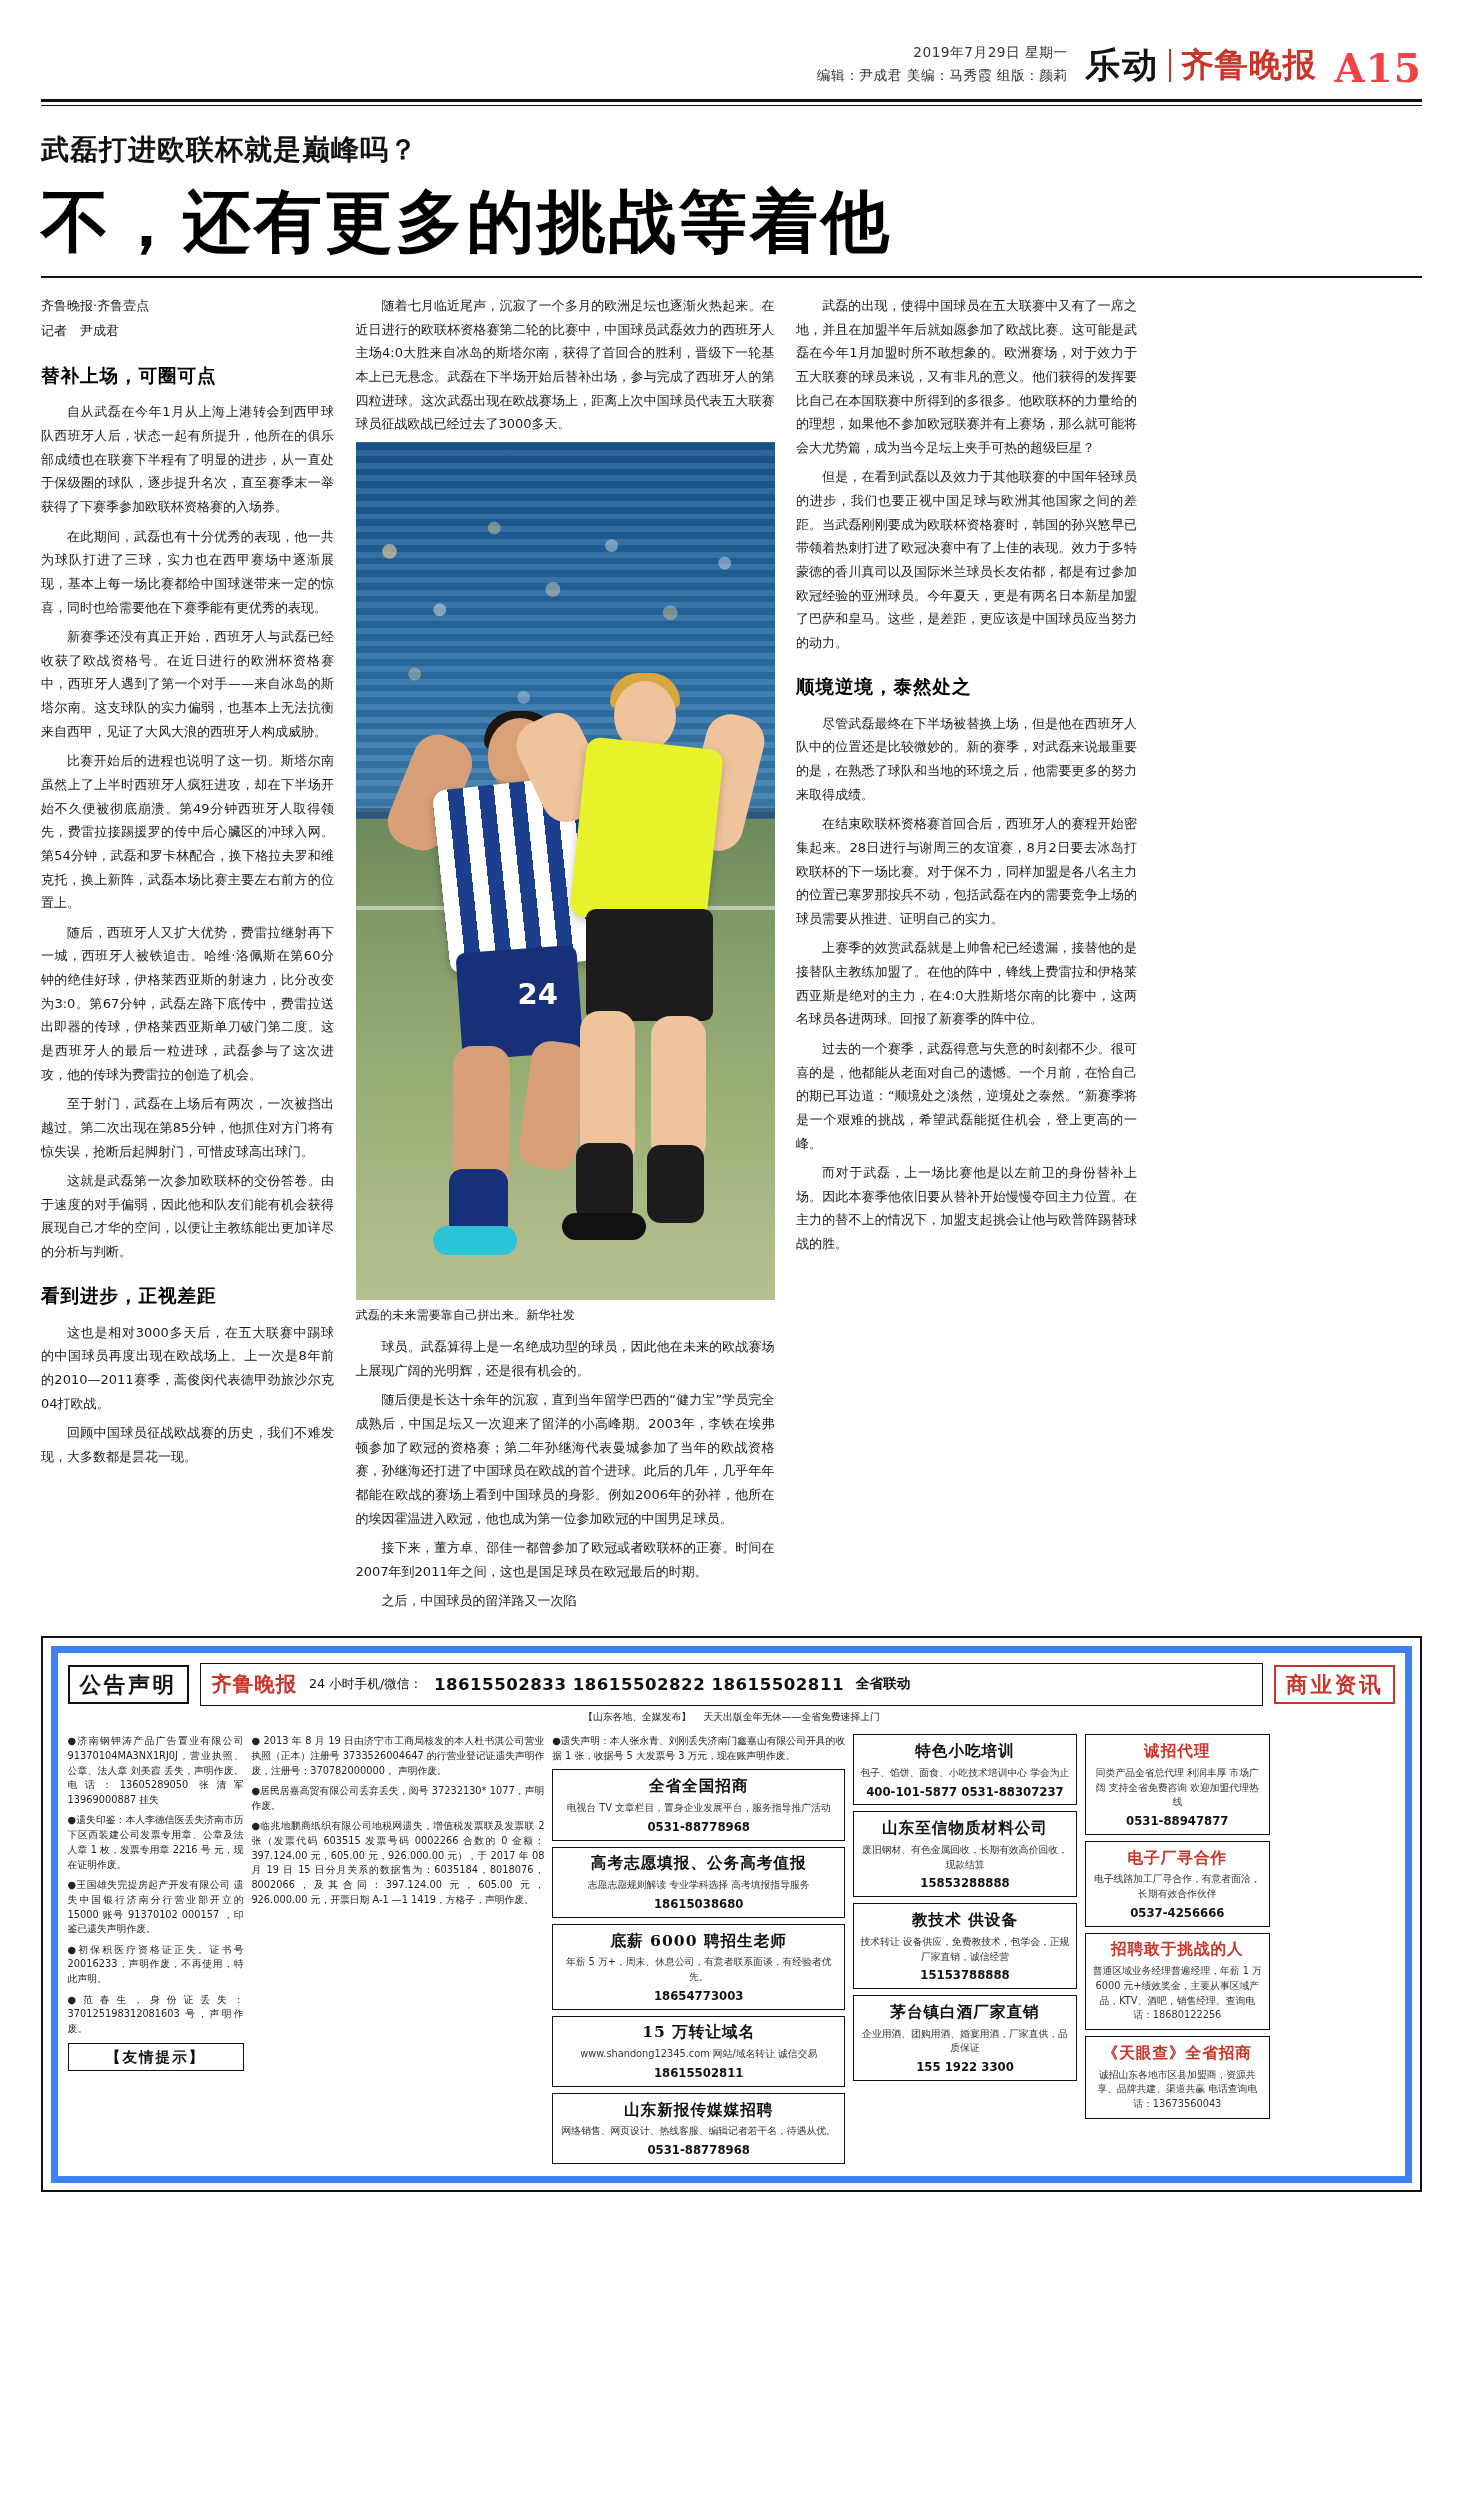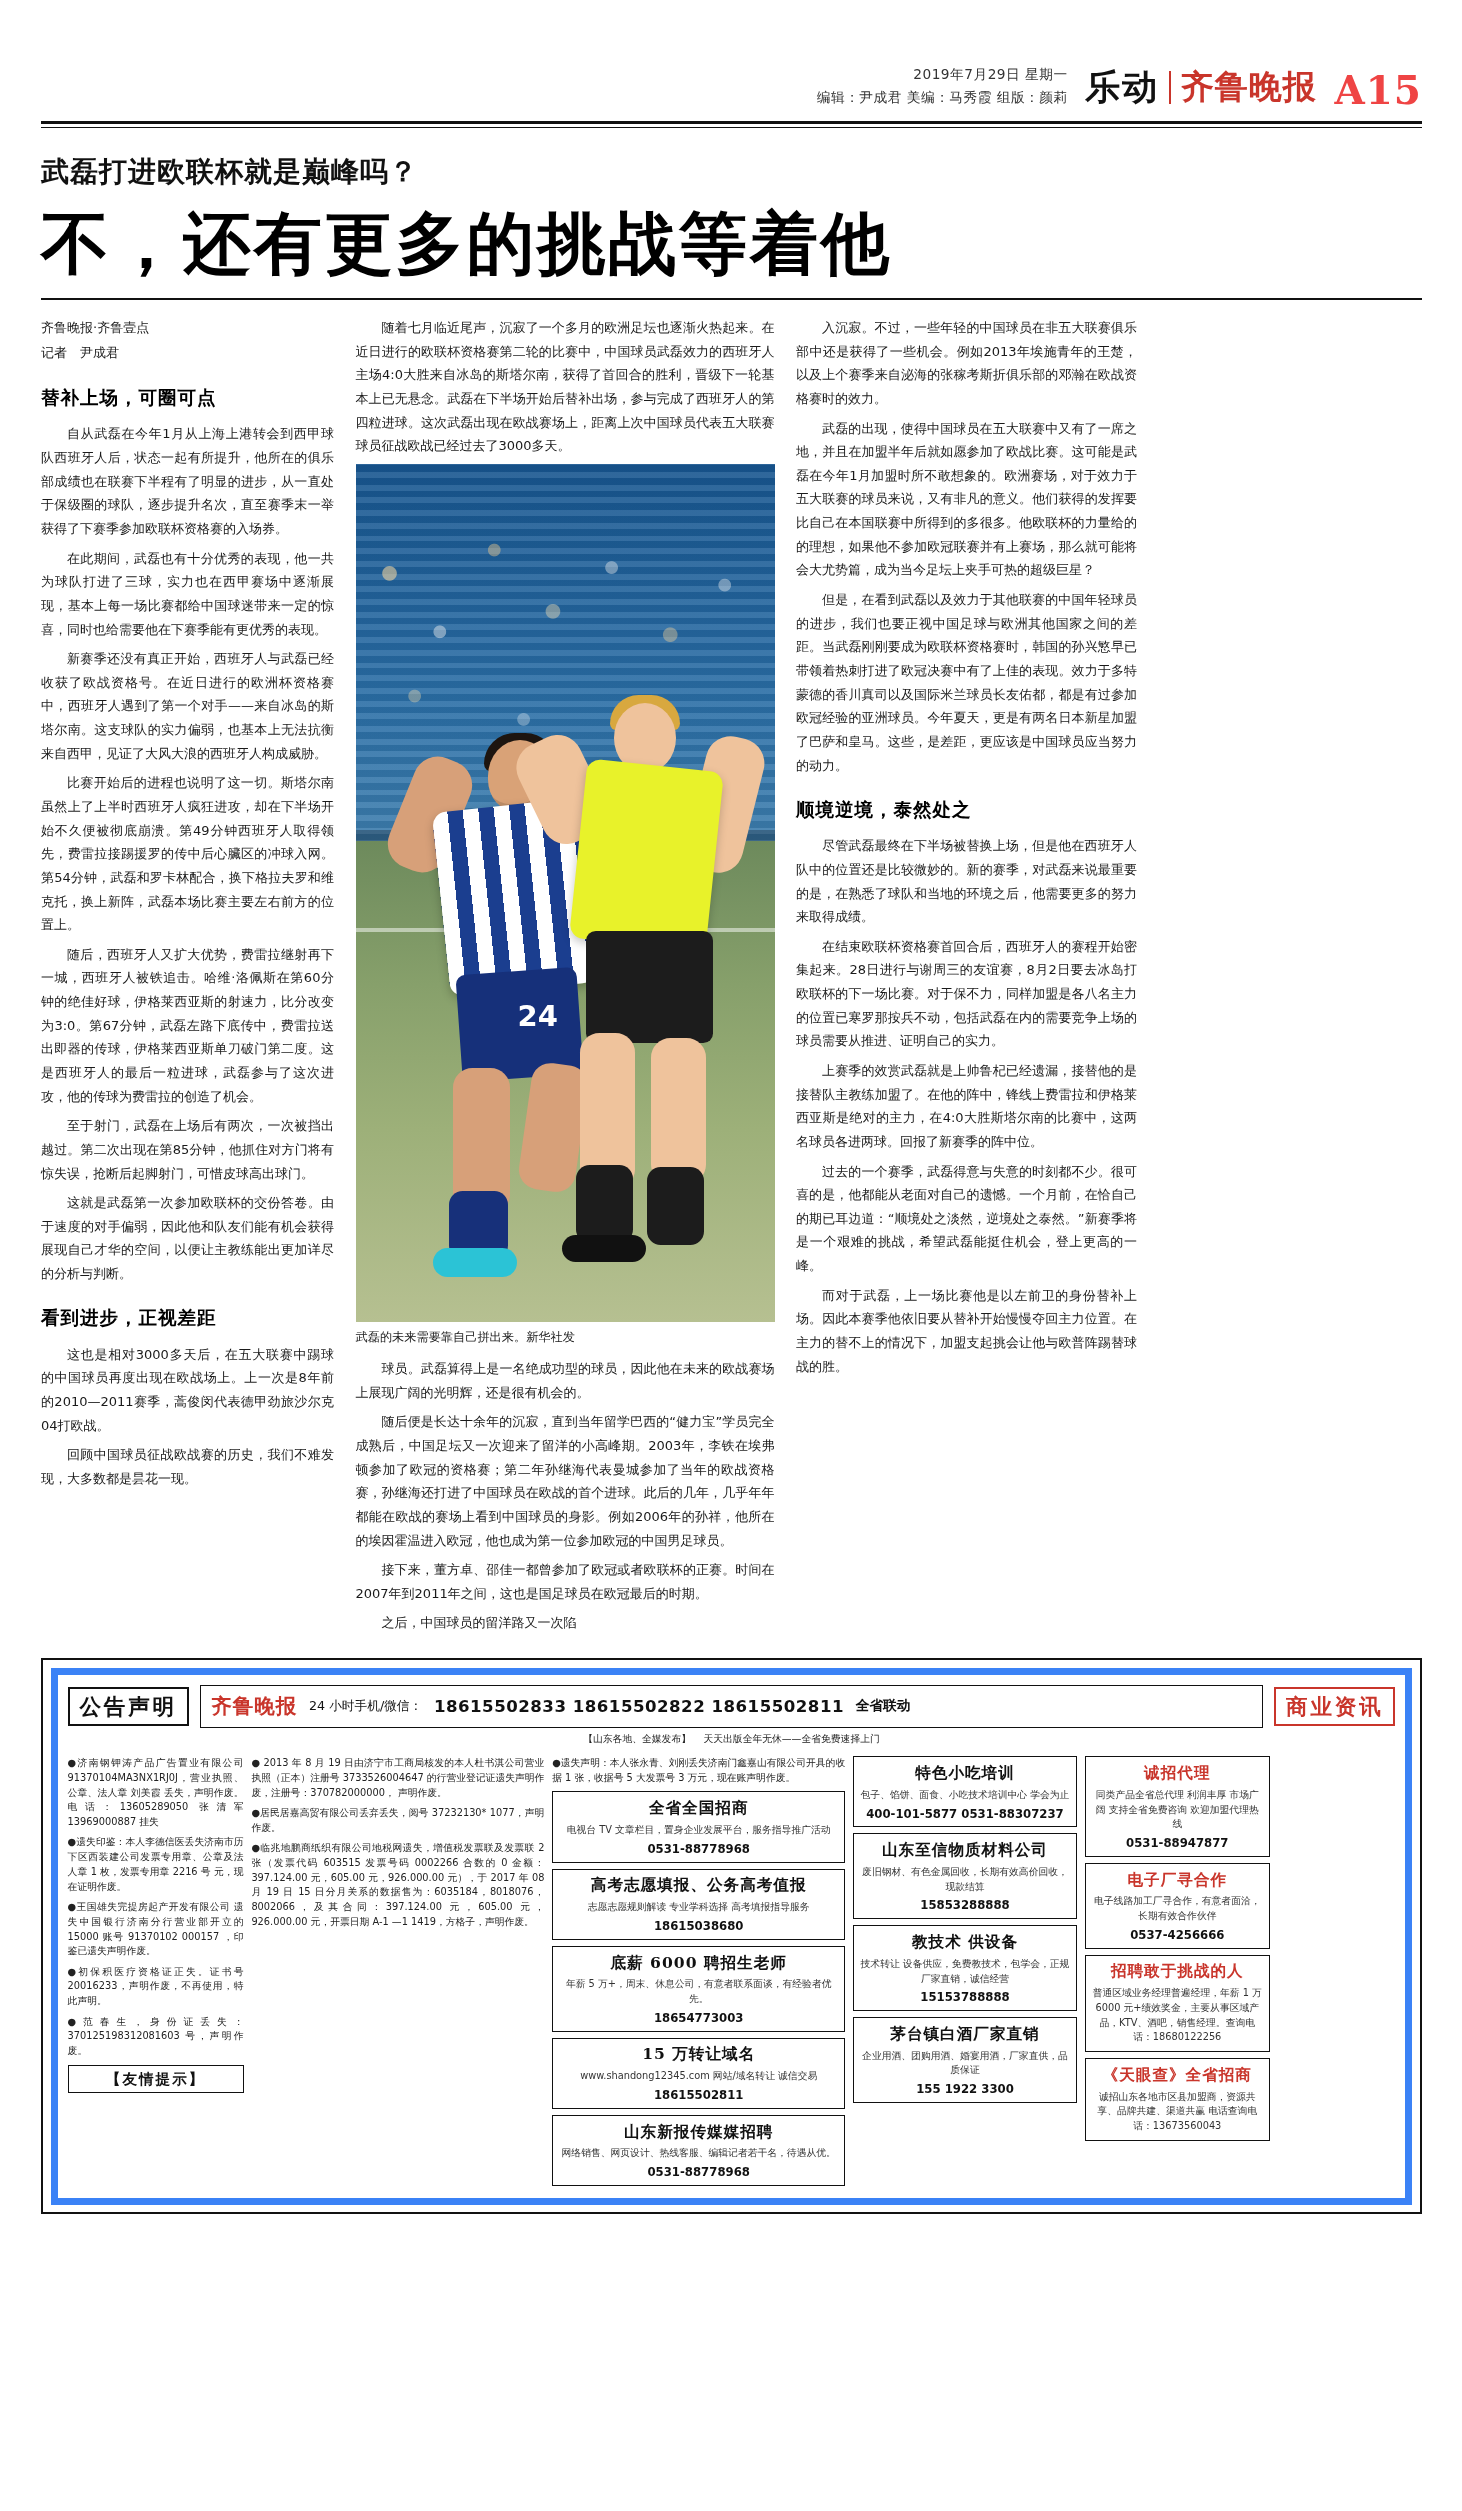--- a/index.html
+++ b/index.html
@@ -18,21 +18,20 @@
     background:#fff;
   }
   
   .masthead{
     display:flex;
     align-items:flex-end;
     justify-content:flex-end;
     gap:17.6px;
     padding-top:23.4px;
     height:68px;
-    margin-top:22px;
   }
   .mast-meta{
     text-align:right;
     font-size:13.7px;
     line-height:1.7;
     color:#333;
     letter-spacing:0.5px;
     padding-bottom:3.9px;
   }
   .mast-meta .row1{font-size:13.7px;color:#333;}
@@ -399,21 +398,20 @@
         <div class="caption">武磊的未来需要靠自己拼出来。新华社发</div>
       </div>
 
       <p>球员。武磊算得上是一名绝成功型的球员，因此他在未来的欧战赛场上展现广阔的光明辉，还是很有机会的。</p>
       <p>随后便是长达十余年的沉寂，直到当年留学巴西的“健力宝”学员完全成熟后，中国足坛又一次迎来了留洋的小高峰期。2003年，李铁在埃弗顿参加了欧冠的资格赛；第二年孙继海代表曼城参加了当年的欧战资格赛，孙继海还打进了中国球员在欧战的首个进球。此后的几年，几乎年年都能在欧战的赛场上看到中国球员的身影。例如2006年的孙祥，他所在的埃因霍温进入欧冠，他也成为第一位参加欧冠的中国男足球员。</p>
       <p>接下来，董方卓、邵佳一都曾参加了欧冠或者欧联杯的正赛。时间在2007年到2011年之间，这也是国足球员在欧冠最后的时期。</p>
       <p>之后，中国球员的留洋路又一次陷</p>
     </div>
 
     <div class="col col-right">
-      <p>入沉寂。不过，一些年轻的中国球员在非五大联赛俱乐部中还是获得了一些机会。例如2013年埃施青年的王楚，以及上个赛季来自泌海的张稼考斯折俱乐部的邓瀚在欧战资格赛时的效力。</p>
       <p>武磊的出现，使得中国球员在五大联赛中又有了一席之地，并且在加盟半年后就如愿参加了欧战比赛。这可能是武磊在今年1月加盟时所不敢想象的。欧洲赛场，对于效力于五大联赛的球员来说，又有非凡的意义。他们获得的发挥要比自己在本国联赛中所得到的多很多。他欧联杯的力量给的的理想，如果他不参加欧冠联赛并有上赛场，那么就可能将会大尤势篇，成为当今足坛上夹手可热的超级巨星？</p>
       <p>但是，在看到武磊以及效力于其他联赛的中国年轻球员的进步，我们也要正视中国足球与欧洲其他国家之间的差距。当武磊刚刚要成为欧联杯资格赛时，韩国的孙兴慜早已带领着热刺打进了欧冠决赛中有了上佳的表现。效力于多特蒙德的香川真司以及国际米兰球员长友佑都，都是有过参加欧冠经验的亚洲球员。今年夏天，更是有两名日本新星加盟了巴萨和皇马。这些，是差距，更应该是中国球员应当努力的动力。</p>
       <div class="sub-head">顺境逆境，泰然处之</div>
       <p>尽管武磊最终在下半场被替换上场，但是他在西班牙人队中的位置还是比较微妙的。新的赛季，对武磊来说最重要的是，在熟悉了球队和当地的环境之后，他需要更多的努力来取得成绩。</p>
       <p>在结束欧联杯资格赛首回合后，西班牙人的赛程开始密集起来。28日进行与谢周三的友谊赛，8月2日要去冰岛打欧联杯的下一场比赛。对于保不力，同样加盟是各八名主力的位置已寒罗那按兵不动，包括武磊在内的需要竞争上场的球员需要从推进、证明自己的实力。</p>
       <p>上赛季的效赏武磊就是上帅鲁杞已经遗漏，接替他的是接替队主教练加盟了。在他的阵中，锋线上费雷拉和伊格莱西亚斯是绝对的主力，在4:0大胜斯塔尔南的比赛中，这两名球员各进两球。回报了新赛季的阵中位。</p>
       <p>过去的一个赛季，武磊得意与失意的时刻都不少。很可喜的是，他都能从老面对自己的遗憾。一个月前，在恰自己的期已耳边道：“顺境处之淡然，逆境处之泰然。”新赛季将是一个艰难的挑战，希望武磊能挺住机会，登上更高的一峰。</p>
       <p>而对于武磊，上一场比赛他是以左前卫的身份替补上场。因此本赛季他依旧要从替补开始慢慢夺回主力位置。在主力的替不上的情况下，加盟支起挑会让他与欧普阵踢替球战的胜。</p>
     </div>
   </div>

